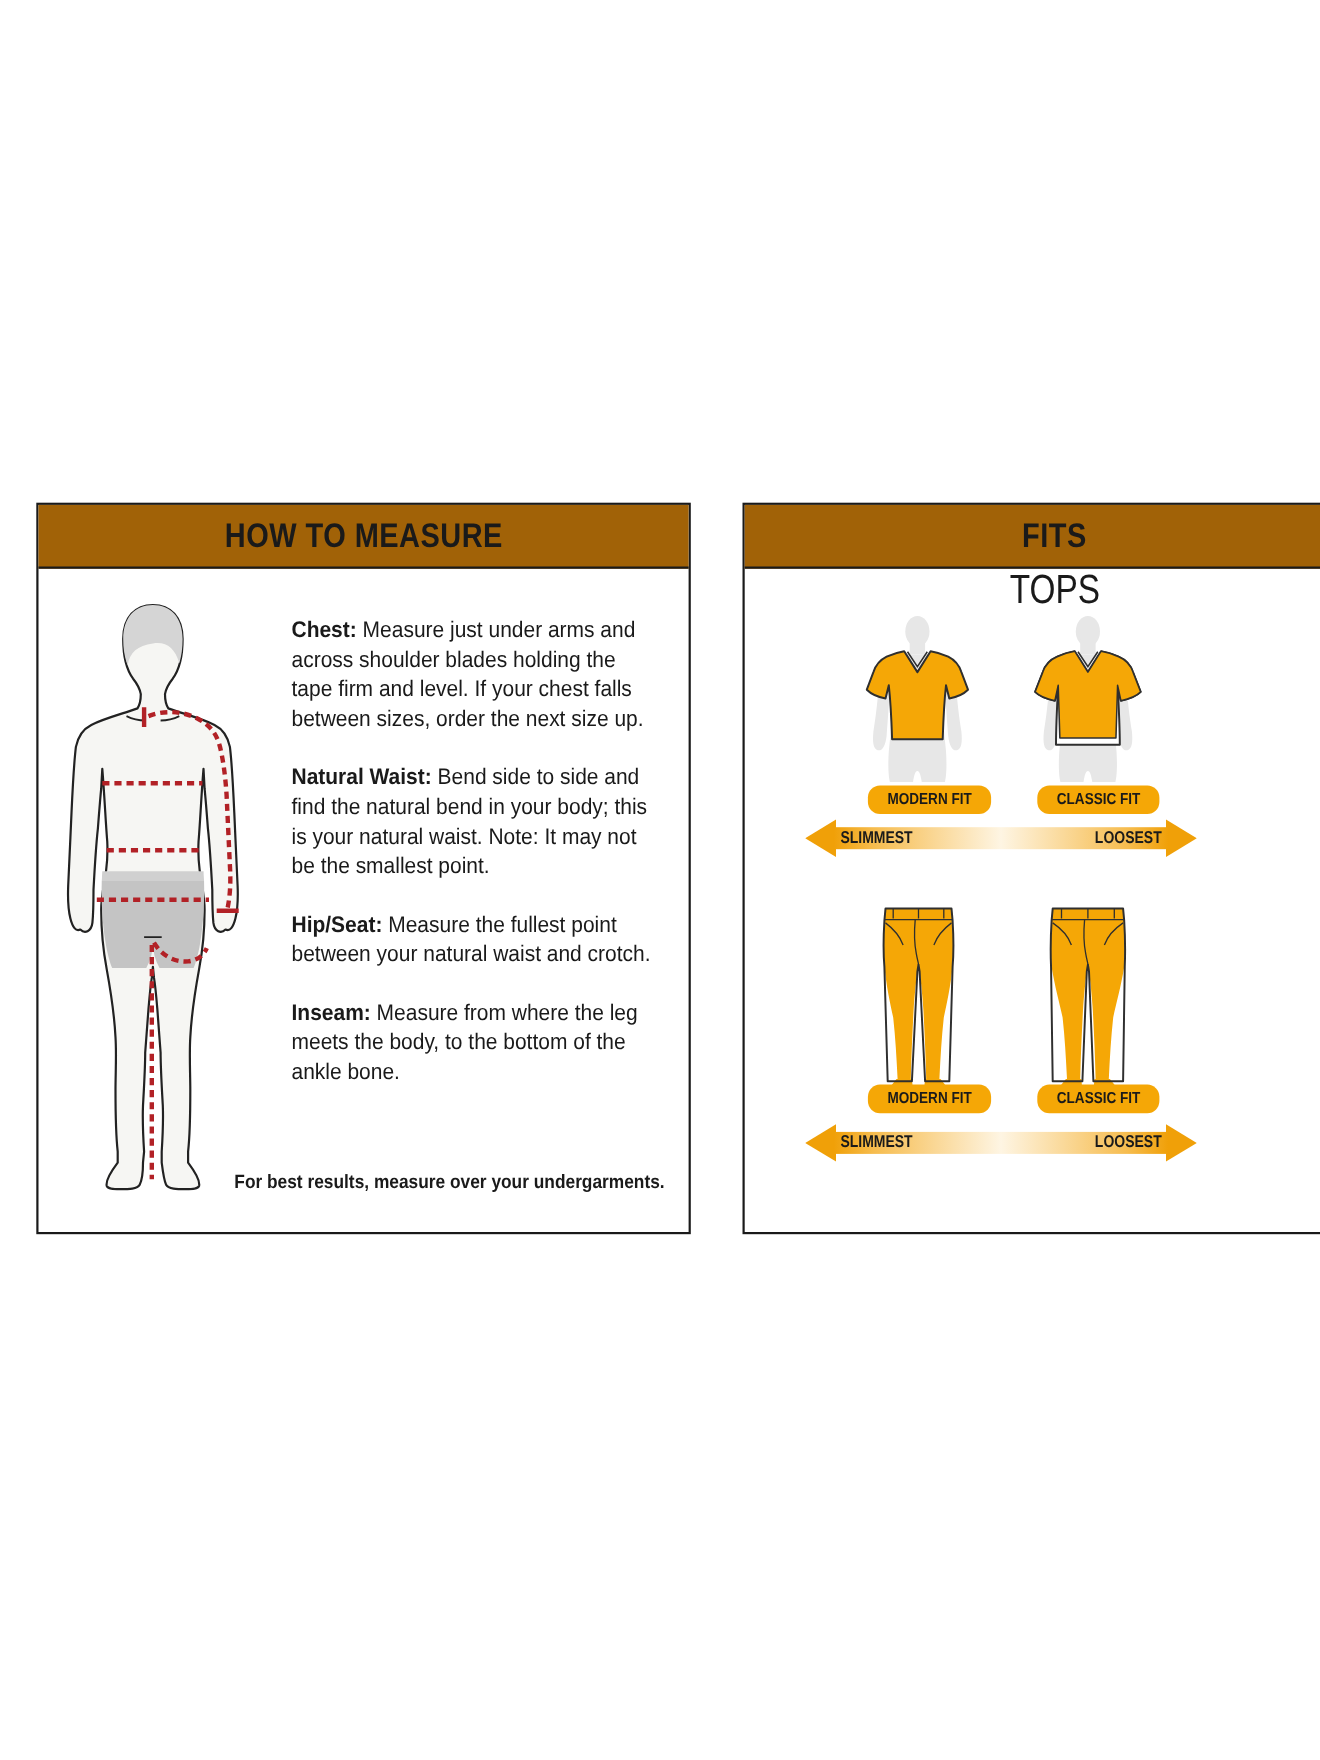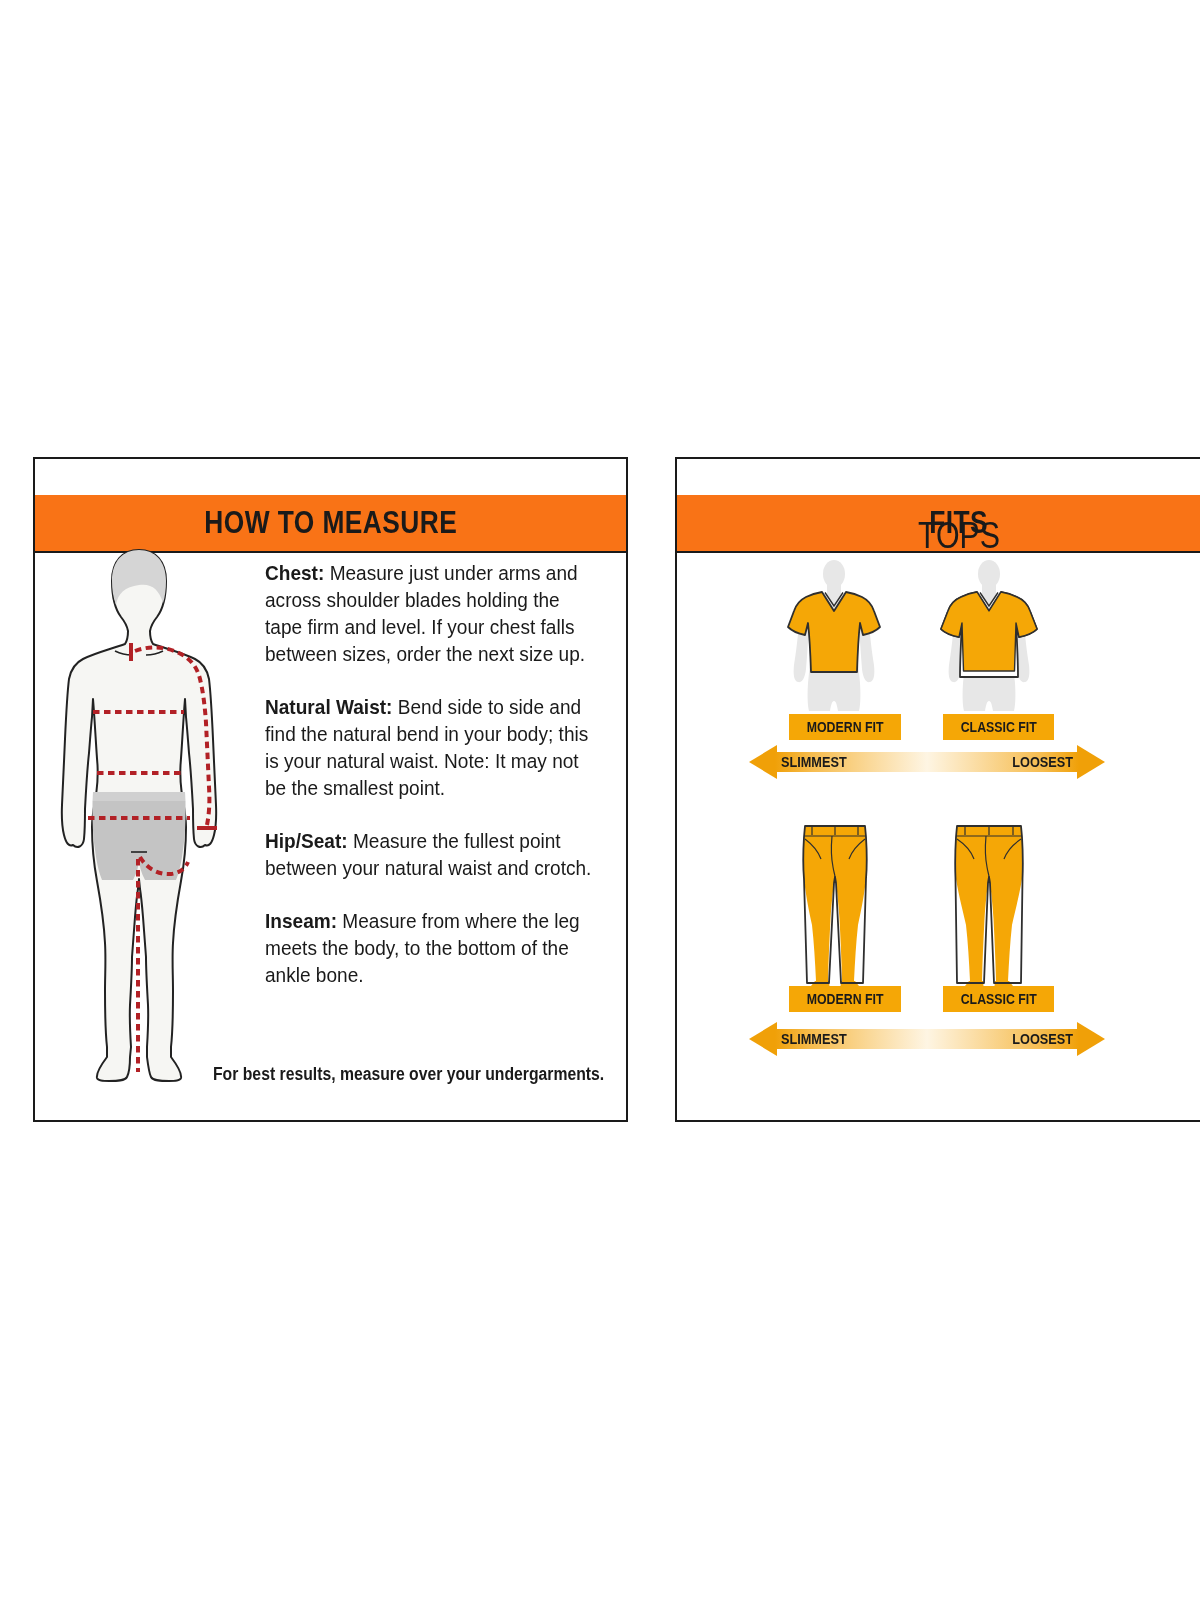--- a/index.html
+++ b/index.html
@@ -4,22 +4,22 @@
 <style>
   html,body{margin:0;padding:0;}
   body{
     width:1200px;height:1600px;position:relative;background:#ffffff;
     font-family:"Liberation Sans", sans-serif;color:#1a1a1a;overflow:hidden;
   }
   .panel{position:absolute;background:#fff;border:2px solid #1a1a1a;box-sizing:border-box;}
   #measure-panel{left:33px;top:457px;width:595px;height:665px;}
   #fits-panel{left:675px;top:457px;width:568px;height:665px;}
   .panel-header{
-    height:56px;background:#f97316;border-bottom:2px solid #1a1a1a;
-    display:flex;align-items:center;justify-content:center;margin-top:36px;
+    height:56px;background:#a16207;border-bottom:2px solid #1a1a1a;
+    display:flex;align-items:center;justify-content:center;
   }
   .panel-title{
     font-size:31px;font-weight:700;letter-spacing:.5px;
     transform:scaleX(.85);transform-origin:center;display:inline-block;white-space:nowrap;
   }
   
   #figure-wrap{position:absolute;left:24px;top:88px;width:210px;height:537px;}
   #measure-text{
     position:absolute;left:230px;top:100px;width:352px;
     transform:scaleX(.93);transform-origin:left top;
@@ -39,31 +39,31 @@
   .fit-heading span{display:inline-block;transform:scaleX(.82);white-space:nowrap;}
   #tops-heading{top:56px;}
   #pants-heading{top:320px;}
   .fig{position:absolute;}
   #top-modern{left:97px;top:100px;width:120px;height:152px;}
   #top-classic{left:252px;top:100px;width:120px;height:152px;}
   #pant-modern{left:108px;top:364px;width:100px;height:170px;}
   #pant-classic{left:262px;top:364px;width:100px;height:170px;}
   .fit-badge{
     position:absolute;height:26px;background:#F5A706;
-    display:flex;align-items:center;justify-content:center;padding:0 11px;
+    display:flex;align-items:center;justify-content:center;padding:0 11px;border-radius:11px;
   }
   .fit-badge span{
     font-size:14.5px;font-weight:700;white-space:nowrap;
     display:inline-block;transform:scaleX(.85);
   }
   #badge-top-modern{left:112px;top:255px;}
   #badge-top-classic{left:266px;top:255px;}
   #badge-pant-modern{left:112px;top:527px;}
   #badge-pant-classic{left:266px;top:527px;}
-  .scale-arrow{position:absolute;left:72px;width:356px;height:36px;text-align:center;}
+  .scale-arrow{position:absolute;left:55px;width:356px;height:36px;text-align:center;}
   #arrow-tops{top:285px;}
   #arrow-pants{top:562px;}
   .scale-arrow svg{position:absolute;left:0;top:0;width:100%;height:100%;}
   .scale-label{
     position:absolute;top:9px;font-size:15.5px;font-weight:700;color:#1a1a1a;
     transform:scaleX(.82);white-space:nowrap;
   }
   .scale-label.left{left:32px;transform-origin:left center;}
   .scale-label.right{right:32px;transform-origin:right center;}
 </style>

